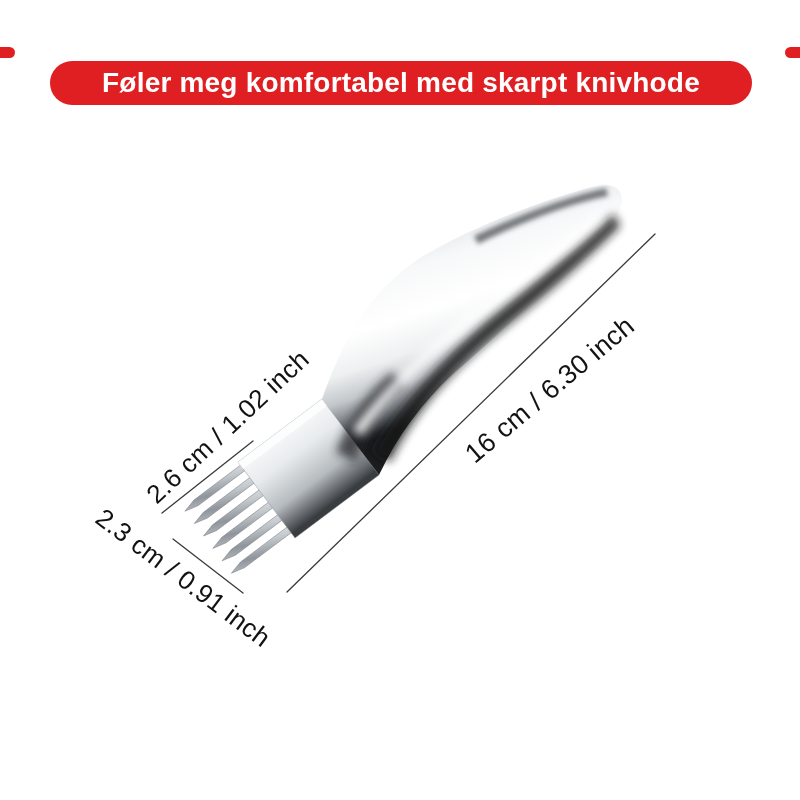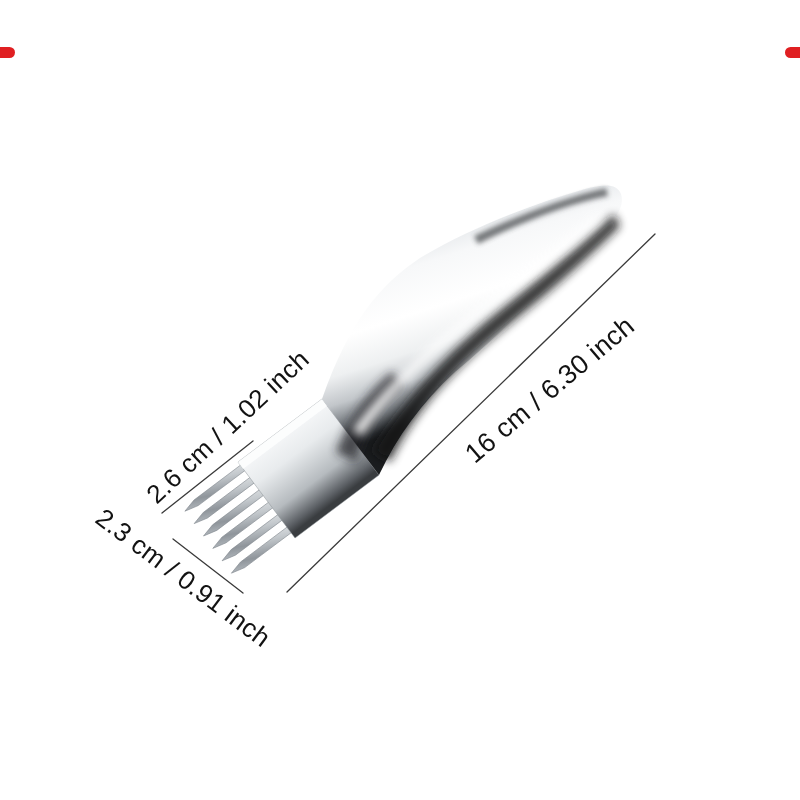--- a/index.html
+++ b/index.html
@@ -77,20 +77,23 @@
   }
 </style>
 </head>
 <body>
 
 <div class="stage">
 
   <div class="ribbon-end left"></div>
   <div class="ribbon-end right"></div>
 
+  <div class="banner">
+    <span class="banner-text">Føler meg komfortabel med skarpt knivhode</span>
+  </div>
 
   <svg class="product-svg" viewBox="0 0 800 800" xmlns="http://www.w3.org/2000/svg">
     <defs>
       <linearGradient id="gradHandle" gradientUnits="userSpaceOnUse" x1="440" y1="230" x2="495" y2="400">
         <stop offset="0" stop-color="#e4e7ea"></stop>
         <stop offset="0.15" stop-color="#f7f8f9"></stop>
         <stop offset="0.40" stop-color="#ffffff"></stop>
         <stop offset="0.60" stop-color="#eef0f1"></stop>
         <stop offset="0.75" stop-color="#c2c6ca"></stop>
         <stop offset="0.88" stop-color="#6b7075"></stop>

